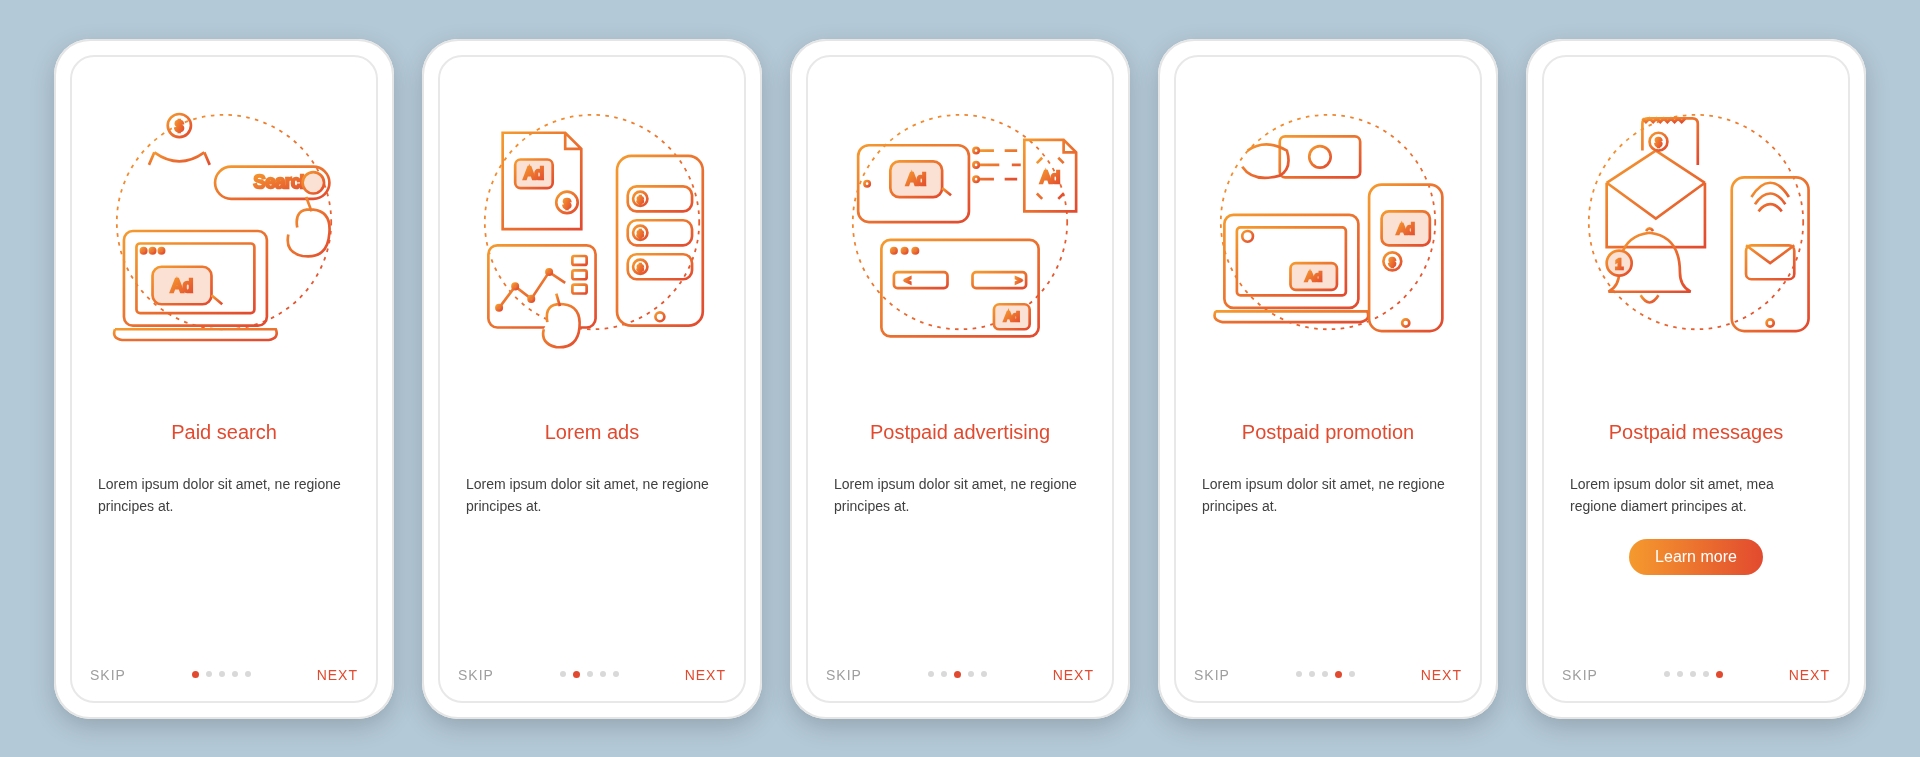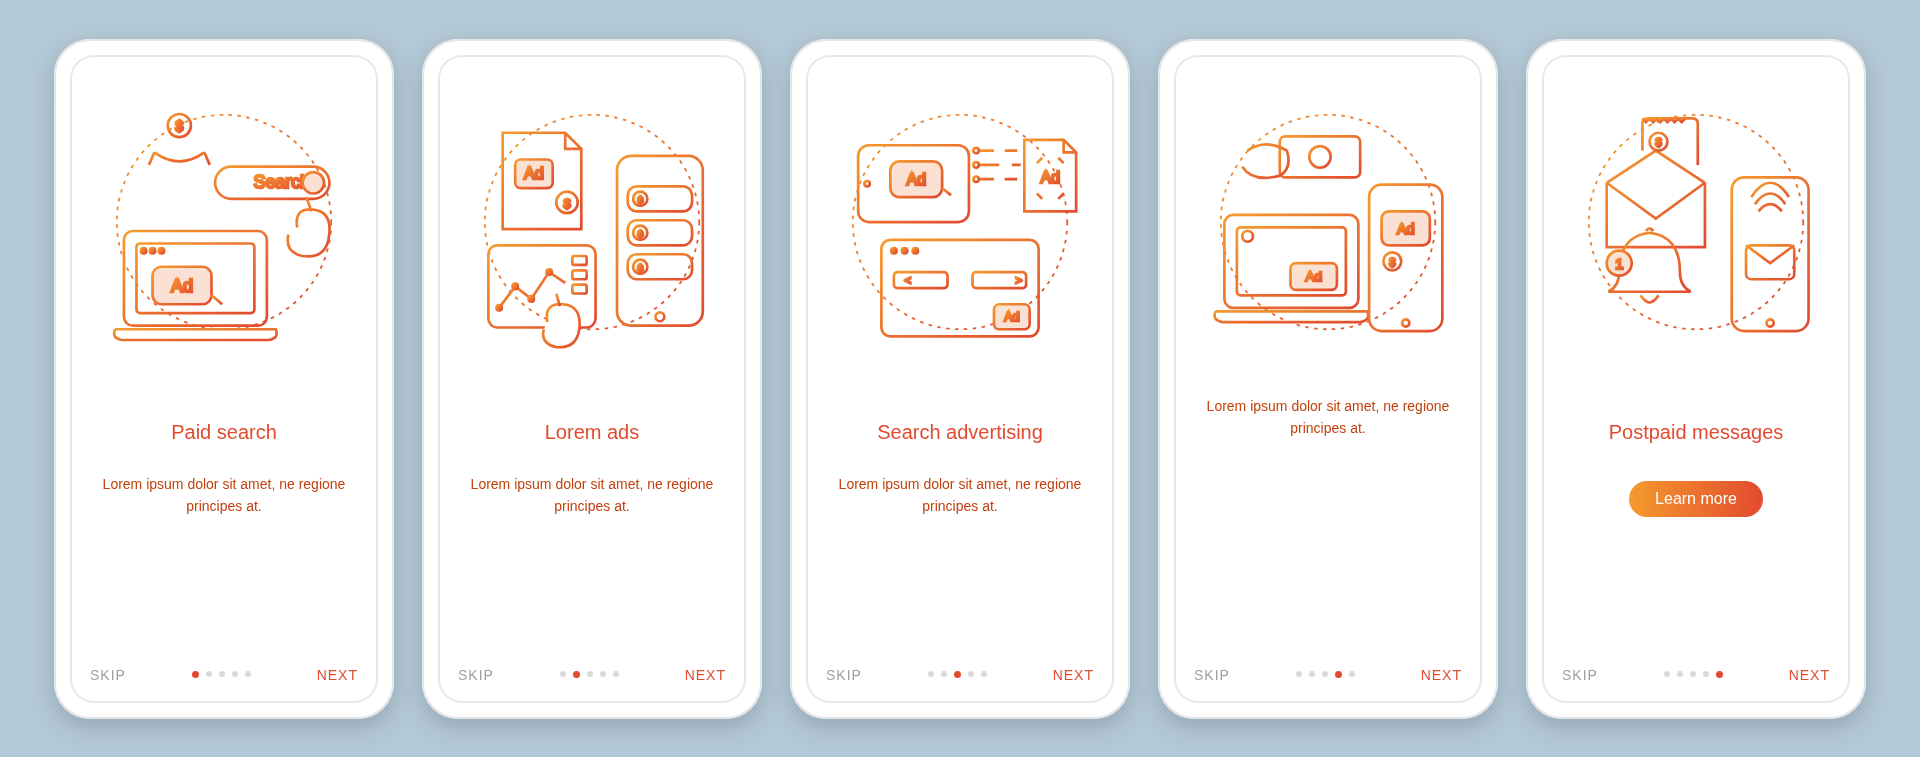--- a/index.html
+++ b/index.html
@@ -50,23 +50,23 @@
     font-weight: 400;
     text-align: left;
     margin-top: 26px;
     min-height: 52px;
     display: flex;
     align-items: center;
     justify-content: center;
     line-height: 1.25;
   }
   .desc {
-    color: #c2410c;
+    color: #404040;
     font-size: 14px;
-    text-align: center;
+    text-align: left;
     line-height: 1.6;
     margin-top: 14px;
     padding: 0 8px;
   }
   .learn-more {
     display: block;
     margin: 22px auto 0;
     background: linear-gradient(90deg, #f59a2e, #e24a2f);
     color: #fff;
     border: none;
@@ -287,21 +287,21 @@
               <text x="88" y="209" font-size="12" fill="#e87b3a">&lt;</text>
             <rect x="164" y="196" width="60" height="18" rx="4"></rect>
               <text x="212" y="209" font-size="12" fill="#e87b3a">&gt;</text>
             <line x1="76" y1="228" x2="224" y2="228"></line>
               <line x1="76" y1="240" x2="168" y2="240"></line>
             <rect x="188" y="232" width="40" height="28" rx="6" fill="#fbe1d4"></rect>
             <text x="208" y="251" text-anchor="middle" font-size="14" fill="#e24a2f">Ad</text>
           </g>
         </svg>
       </div>
-      <div class="title">Search advertising</div>
+      <div class="title">Postpaid advertising</div>
       <div class="desc">Lorem ipsum dolor sit amet, ne regione principes at.</div>
       <div class="footer">
         <span class="skip">SKIP</span>
         <div class="dots">
           <span class="dot"></span>
           <span class="dot"></span>
           <span class="dot active"></span>
           <span class="dot"></span>
           <span class="dot"></span>
         </div>
@@ -352,20 +352,21 @@
             <text x="237" y="153" text-anchor="middle" font-size="16" fill="#e24a2f">Ad</text>
             <circle cx="222" cy="184" r="10"></circle>
               <text x="222" y="189" text-anchor="middle" font-size="12" fill="#e87b3a">$</text>
             <line x1="238" y1="180" x2="266" y2="180"></line>
               <line x1="238" y1="190" x2="258" y2="190"></line>
             <line x1="210" y1="208" x2="266" y2="208"></line>
               <line x1="210" y1="220" x2="252" y2="220"></line>
           </g>
         </svg>
       </div>
+      <div class="title">Postpaid promotion</div>
       <div class="desc">Lorem ipsum dolor sit amet, ne regione principes at.</div>
       <div class="footer">
         <span class="skip">SKIP</span>
         <div class="dots">
           <span class="dot"></span>
           <span class="dot"></span>
           <span class="dot"></span>
           <span class="dot active"></span>
           <span class="dot"></span>
         </div>
@@ -409,20 +410,21 @@
             <line x1="190" y1="110" x2="276" y2="110"></line>
               <line x1="190" y1="244" x2="276" y2="244"></line>
             <circle cx="233" cy="253" r="4"></circle>
             <path d="M220 128 q6 -8 13 -8 q7 0 13 8 M216 120 q8 -12 17 -12 q9 0 17 12 M212 112 q10 -16 21 -16 q11 0 21 16"></path>
             <rect x="206" y="166" width="54" height="38" rx="6"></rect>
             <path d="M206 166 l27 20 l27 -20"></path>
           </g>
         </svg>
       </div>
       <div class="title">Postpaid messages</div>
+      <div class="desc">Lorem ipsum dolor sit amet, mea regione diamert principes at.</div>
       <button class="learn-more">Learn more</button>
       <div class="footer">
         <span class="skip">SKIP</span>
         <div class="dots">
           <span class="dot"></span>
           <span class="dot"></span>
           <span class="dot"></span>
           <span class="dot"></span>
           <span class="dot active"></span>
         </div>

